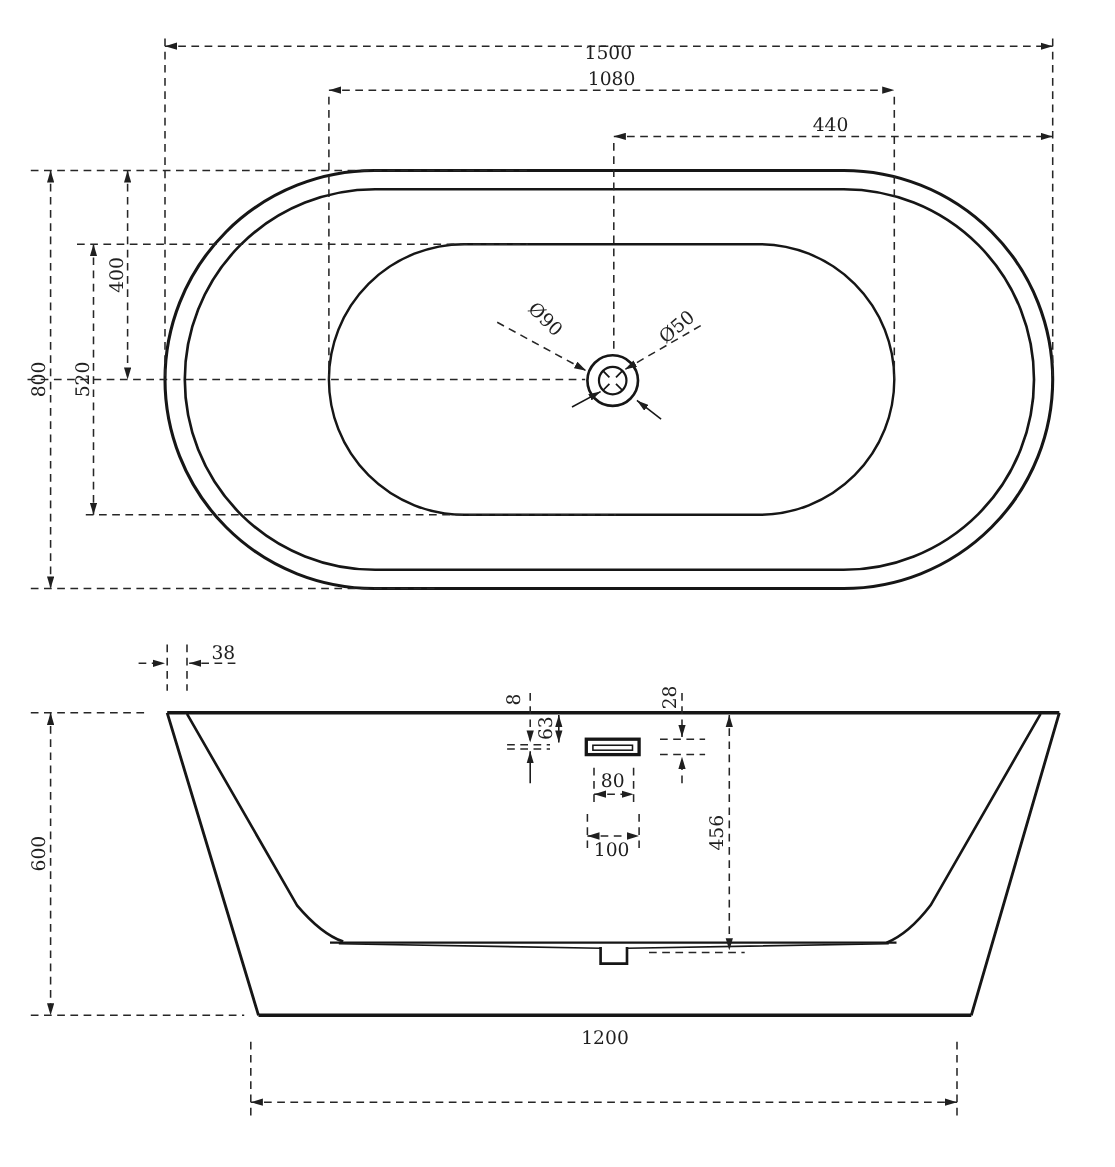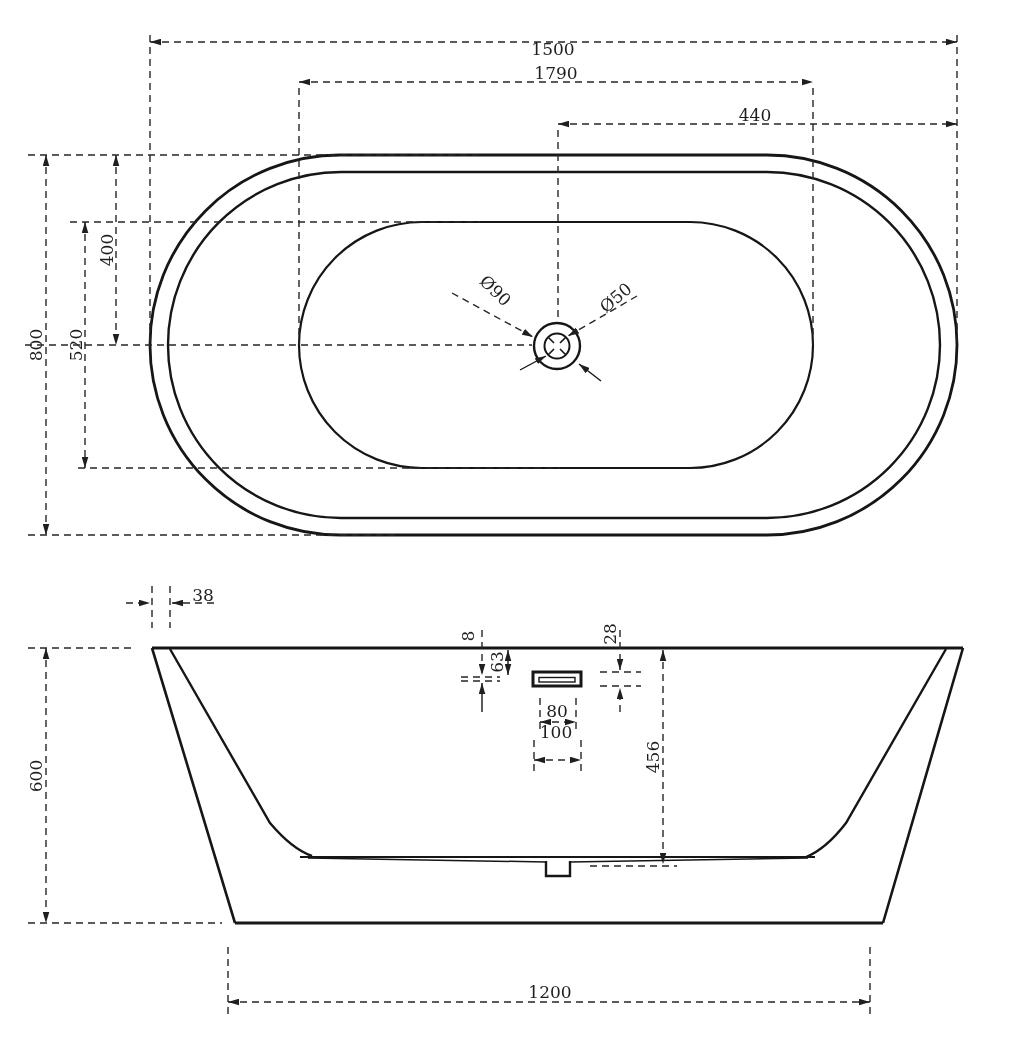--- a/index.html
+++ b/index.html
@@ -102,31 +102,31 @@
 
     <line class="dim" x1="663" y1="650" x2="663" y2="864" marker-start="url(#arr)" marker-end="url(#arr)"></line>
     <path class="d" d="M590,866 H677"></path>
 
     <line class="dim" x1="228" y1="1002" x2="870" y2="1002" marker-start="url(#arr)" marker-end="url(#arr)"></line>
     <path class="d" d="M228,947 V1017 M870,947 V1017"></path>
   </g>
 </svg>
 
 <div class="lbl" style="left:553px;top:33px;margin-top:16px;">1500</div>
-<div class="lbl" style="left:556px;top:73px;">1790</div>
+<div class="lbl" style="left:556px;top:73px;">1080</div>
 <div class="lbl" style="left:755px;top:115px;">440</div>
 <div class="lbl r90" style="left:36px;top:345px;">800</div>
 <div class="lbl r90" style="left:76px;top:345px;">520</div>
 <div class="lbl r90" style="left:107px;top:250px;">400</div>
 <div class="lbl r44" style="left:495px;top:291px;">Ø90</div>
 <div class="lbl rn40" style="left:616px;top:298px;">Ø50</div>
 
 <div class="lbl" style="left:203px;top:595px;">38</div>
 <div class="lbl r90" style="left:36px;top:776px;">600</div>
 <div class="lbl r90" style="left:468px;top:636px;">8</div>
 <div class="lbl r90" style="left:497px;top:662px;">63</div>
 <div class="lbl r90" style="left:610px;top:634px;">28</div>
 <div class="lbl" style="left:557px;top:711px;text-align:right;">80</div>
-<div class="lbl" style="left:556px;top:732px;">100</div>
+<div class="lbl" style="left:556px;top:774px;">100</div>
 <div class="lbl r90" style="left:653px;top:757px;">456</div>
-<div class="lbl" style="left:550px;top:992px;">1200</div>
+<div class="lbl" style="left:550px;top:945px;">1200</div>
 
 </div>
 
 </body></html>

